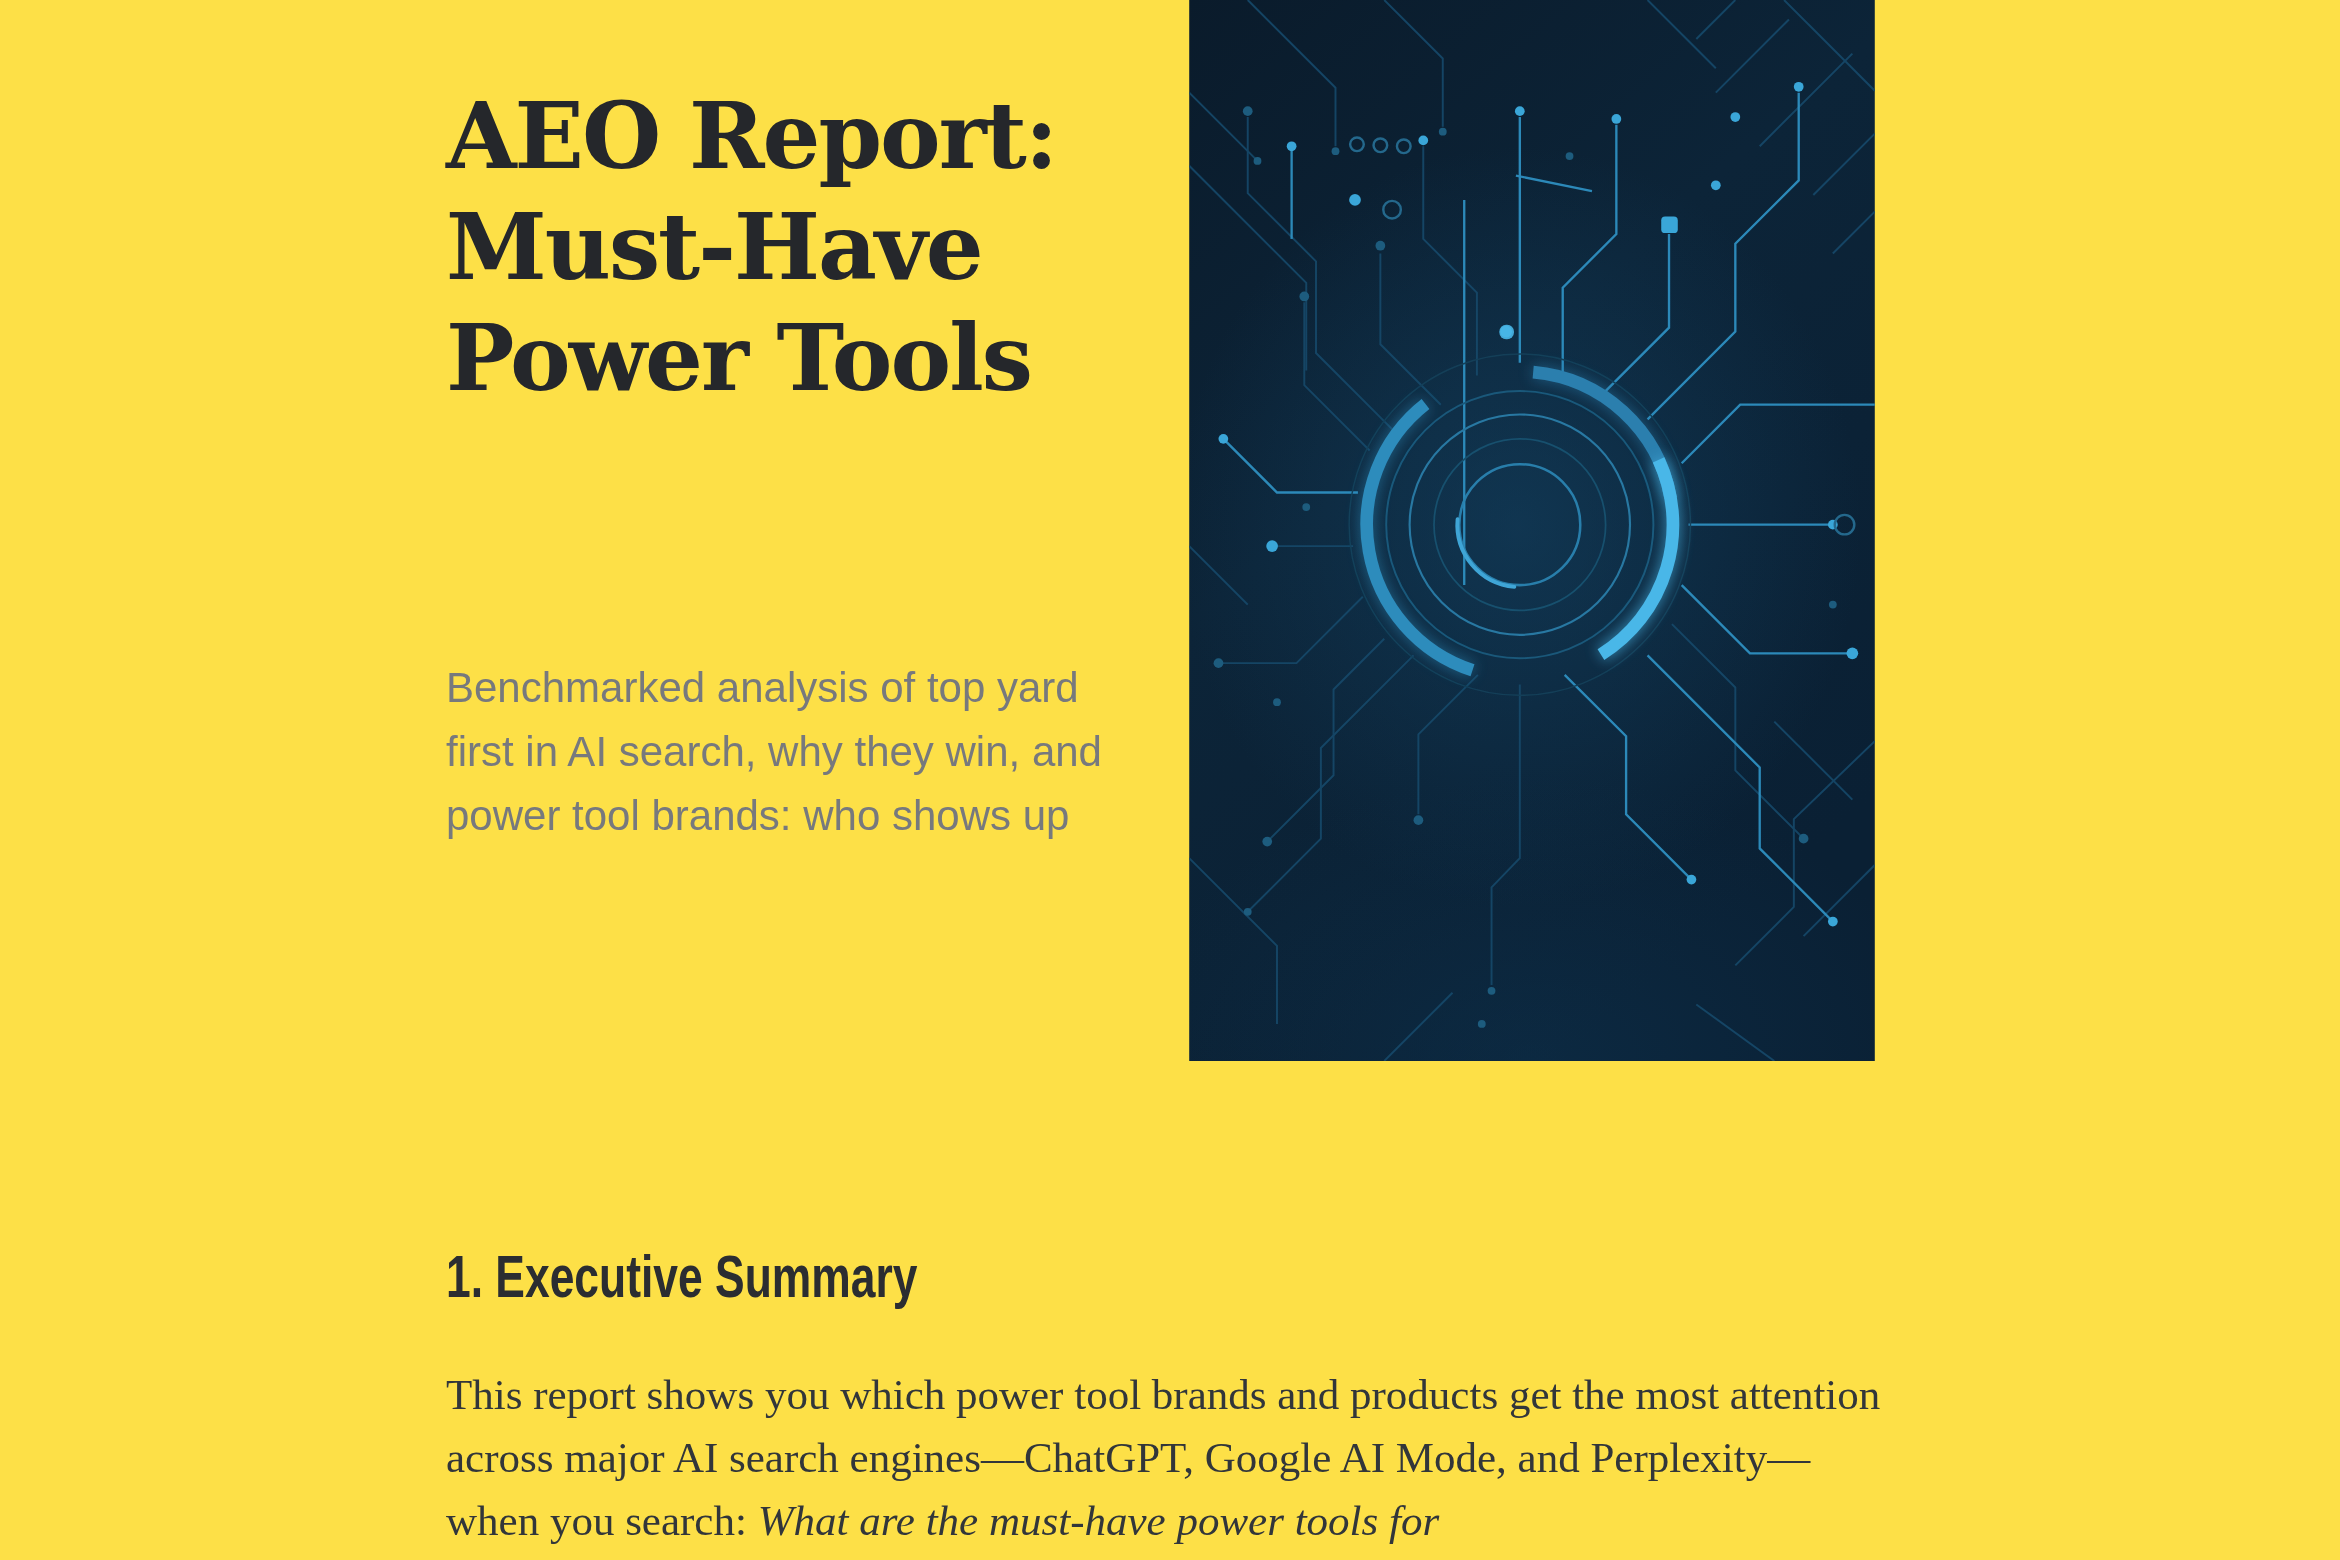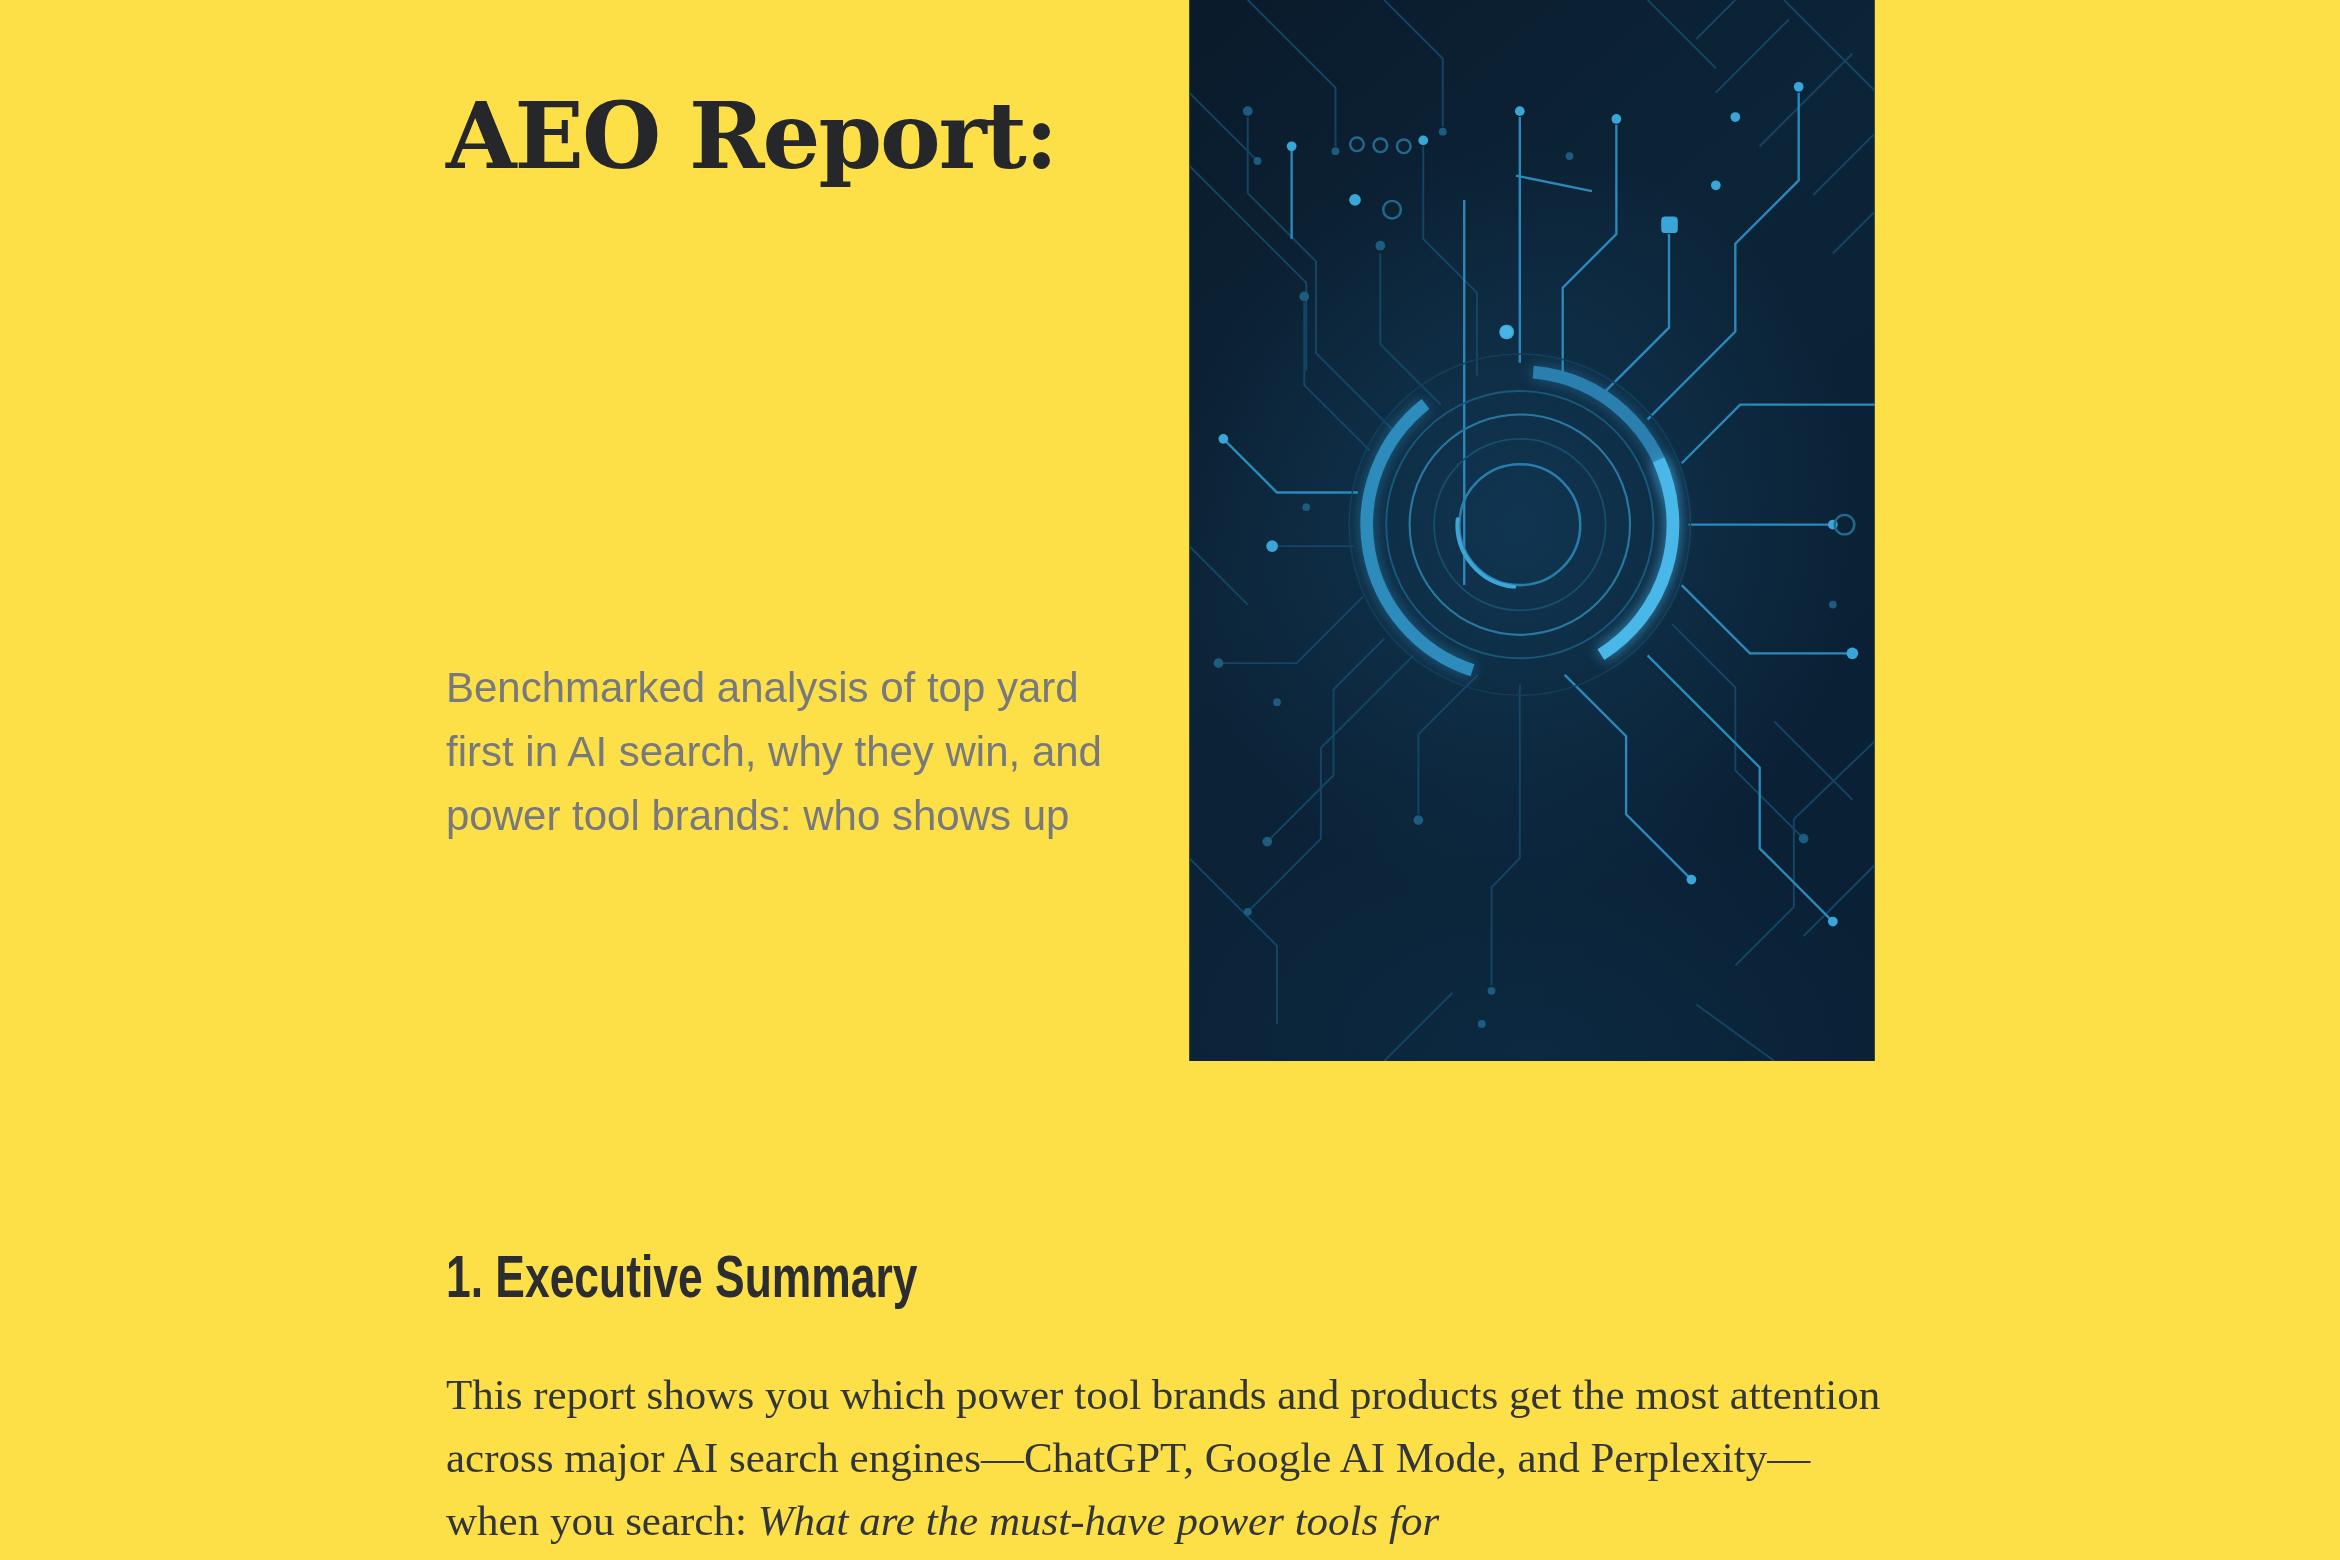--- a/index.html
+++ b/index.html
@@ -87,20 +87,22 @@
     text-align: right;
   }
 </style>
 </head>
 <body>
 
 <div class="page">
 
   <div class="title-block">
     <div class="title-line">AEO Report:</div>
+    <div class="title-line">Must-Have</div>
+    <div class="title-line">Power Tools</div>
   </div>
 
   <div class="subtitle-block">
     <div class="subtitle-line">Benchmarked analysis of top yard</div>
     <div class="subtitle-line">first in AI search, why they win, and</div>
     <div class="subtitle-line">power tool brands: who shows up</div>
   </div>
 
   <figure class="hero">
     <svg width="686" height="1061" viewBox="0 0 703 1088" xmlns="http://www.w3.org/2000/svg">

